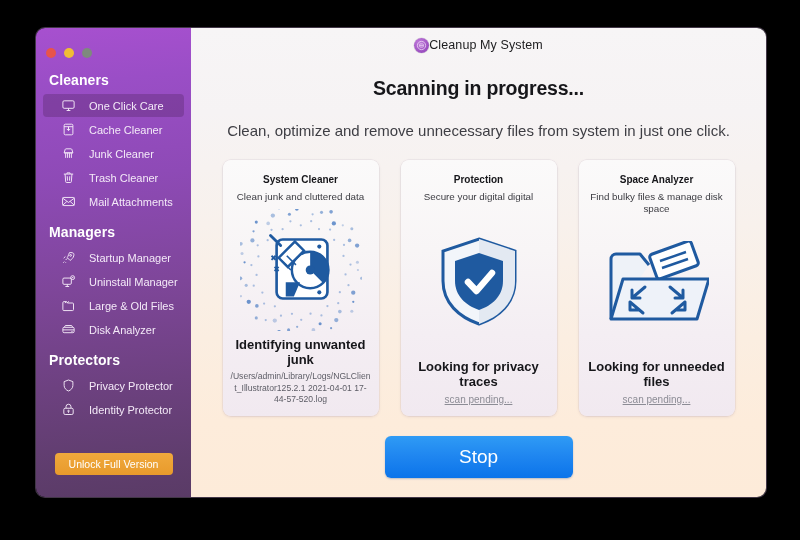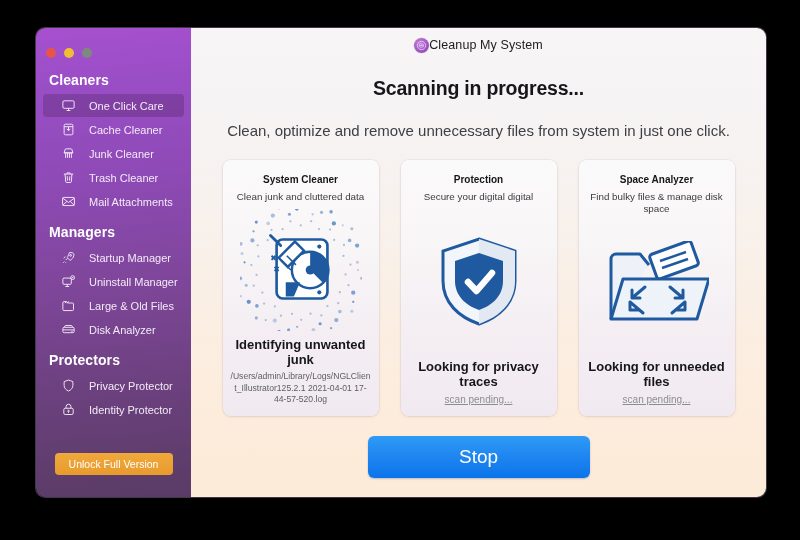--- a/index.html
+++ b/index.html
@@ -163,21 +163,21 @@
     word-break: break-word;
   }
   .card-detail.pending { color: #8c8c95; font-size: 10px; text-decoration: underline; }
 
   
   .footer {
     flex: 1;
     display: flex; align-items: center; justify-content: center;
   }
   .stop-btn {
-    width: 222px; height: 42px;
+    width: 188px; height: 42px;
     border: none; border-radius: 6px;
     background: linear-gradient(180deg,#2f9bf5 0%, #1f86f0 48%, #0b74ea 100%);
     color: #fff; font-size: 19px;
     cursor: pointer;
     box-shadow: 0 1px 2px rgba(0,60,140,.28);
     display: flex; align-items: center; justify-content: center;
   }
 </style>
 </head>
 <body>

